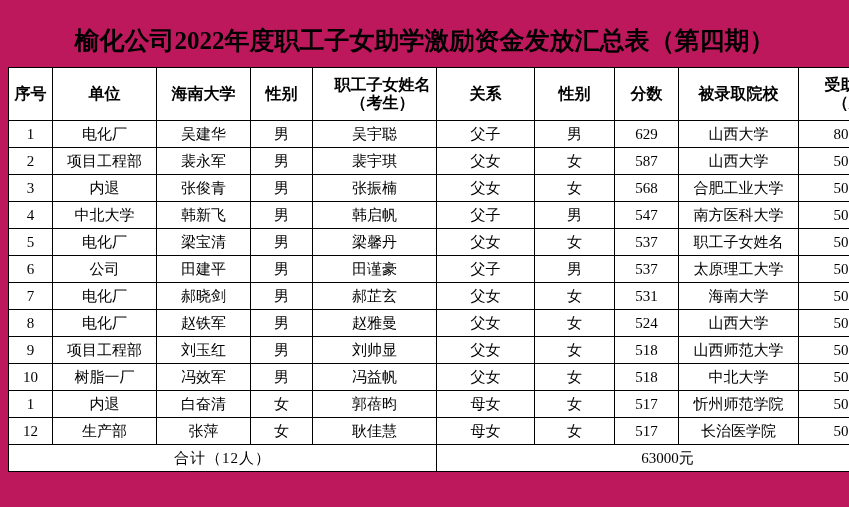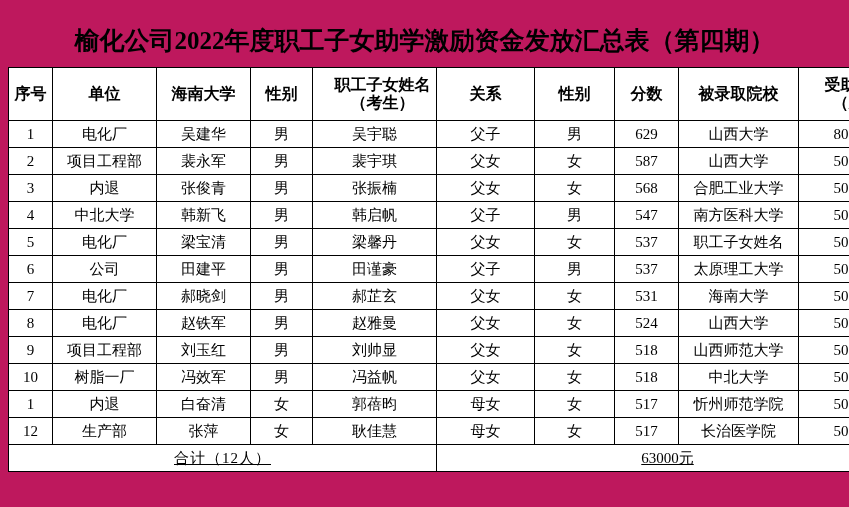--- a/index.html
+++ b/index.html
@@ -73,21 +73,20 @@
   .c-score  { width: 64px; }
   .c-school { width: 120px; }
   .c-amount { width: 100px; }
 
   .hdr-two-line span { display: block; padding-left: 16px; }
 
   .total-row td {
     height: 30px;
     font-size: 17px;
     font-weight: bold;
-    text-decoration: underline;
   }
   .total-label {
     letter-spacing: 1px;
   }
 </style>
 </head>
 <body>
 
 <div class="sheet">
 

